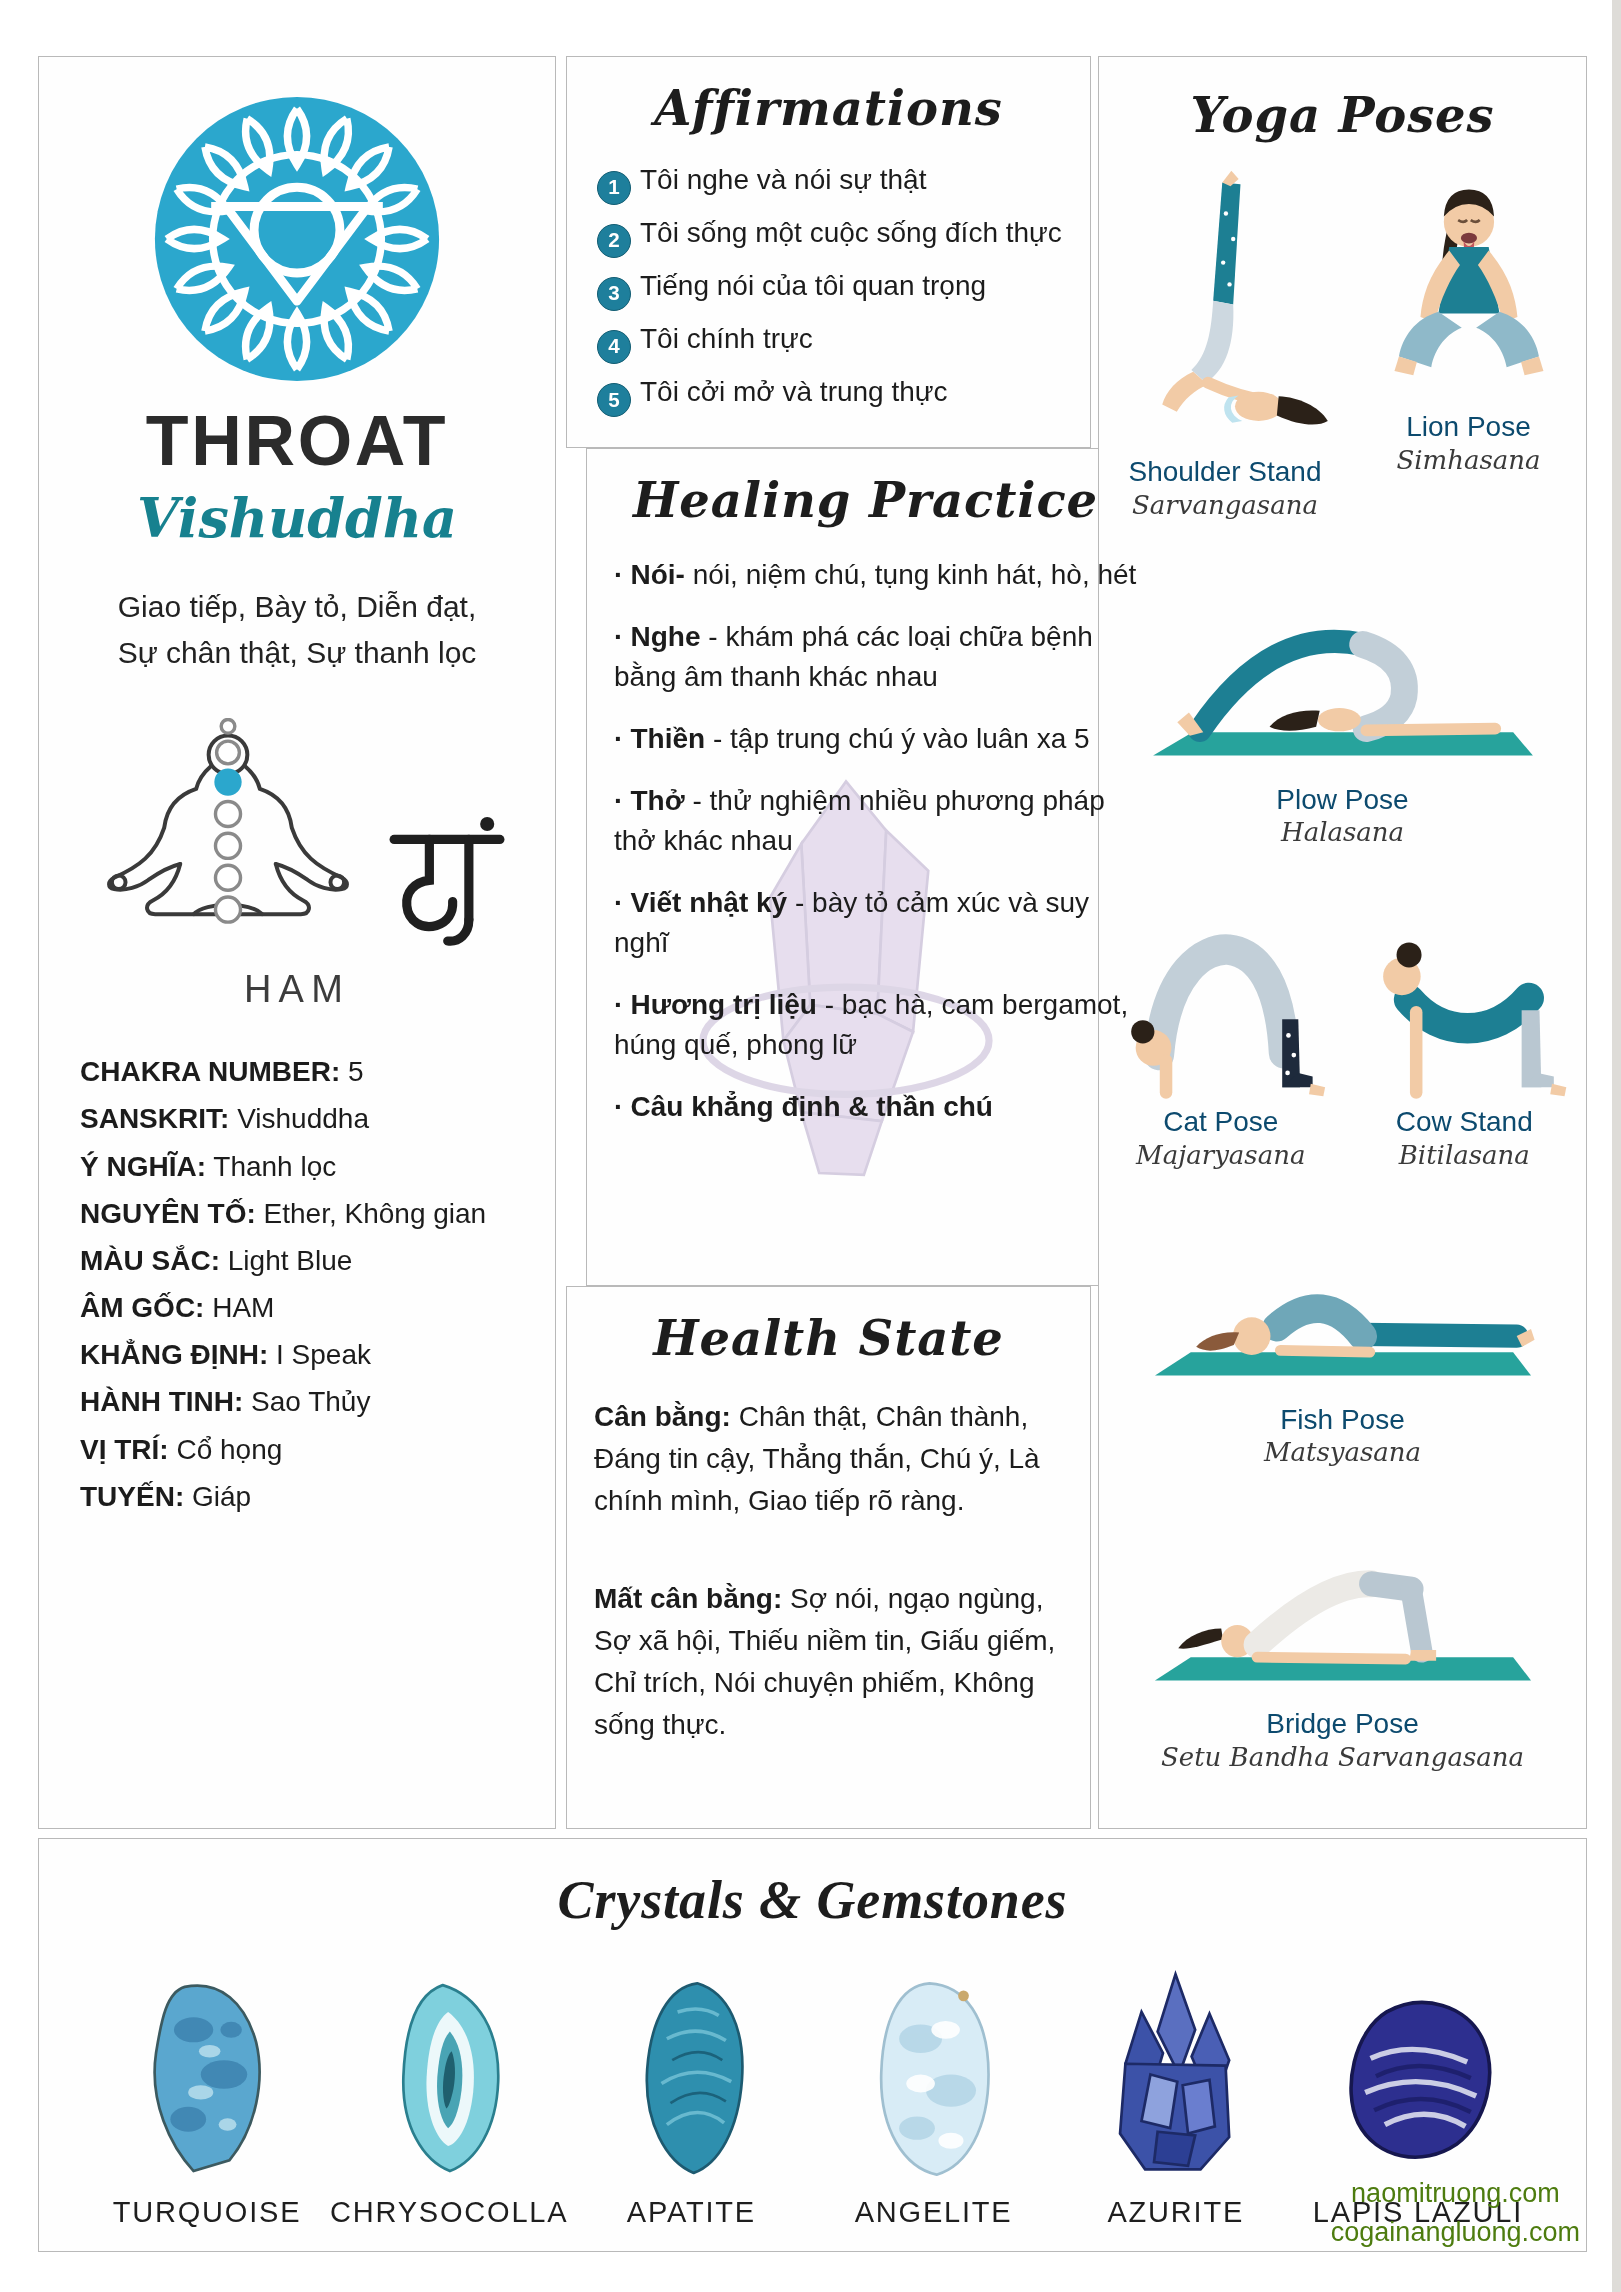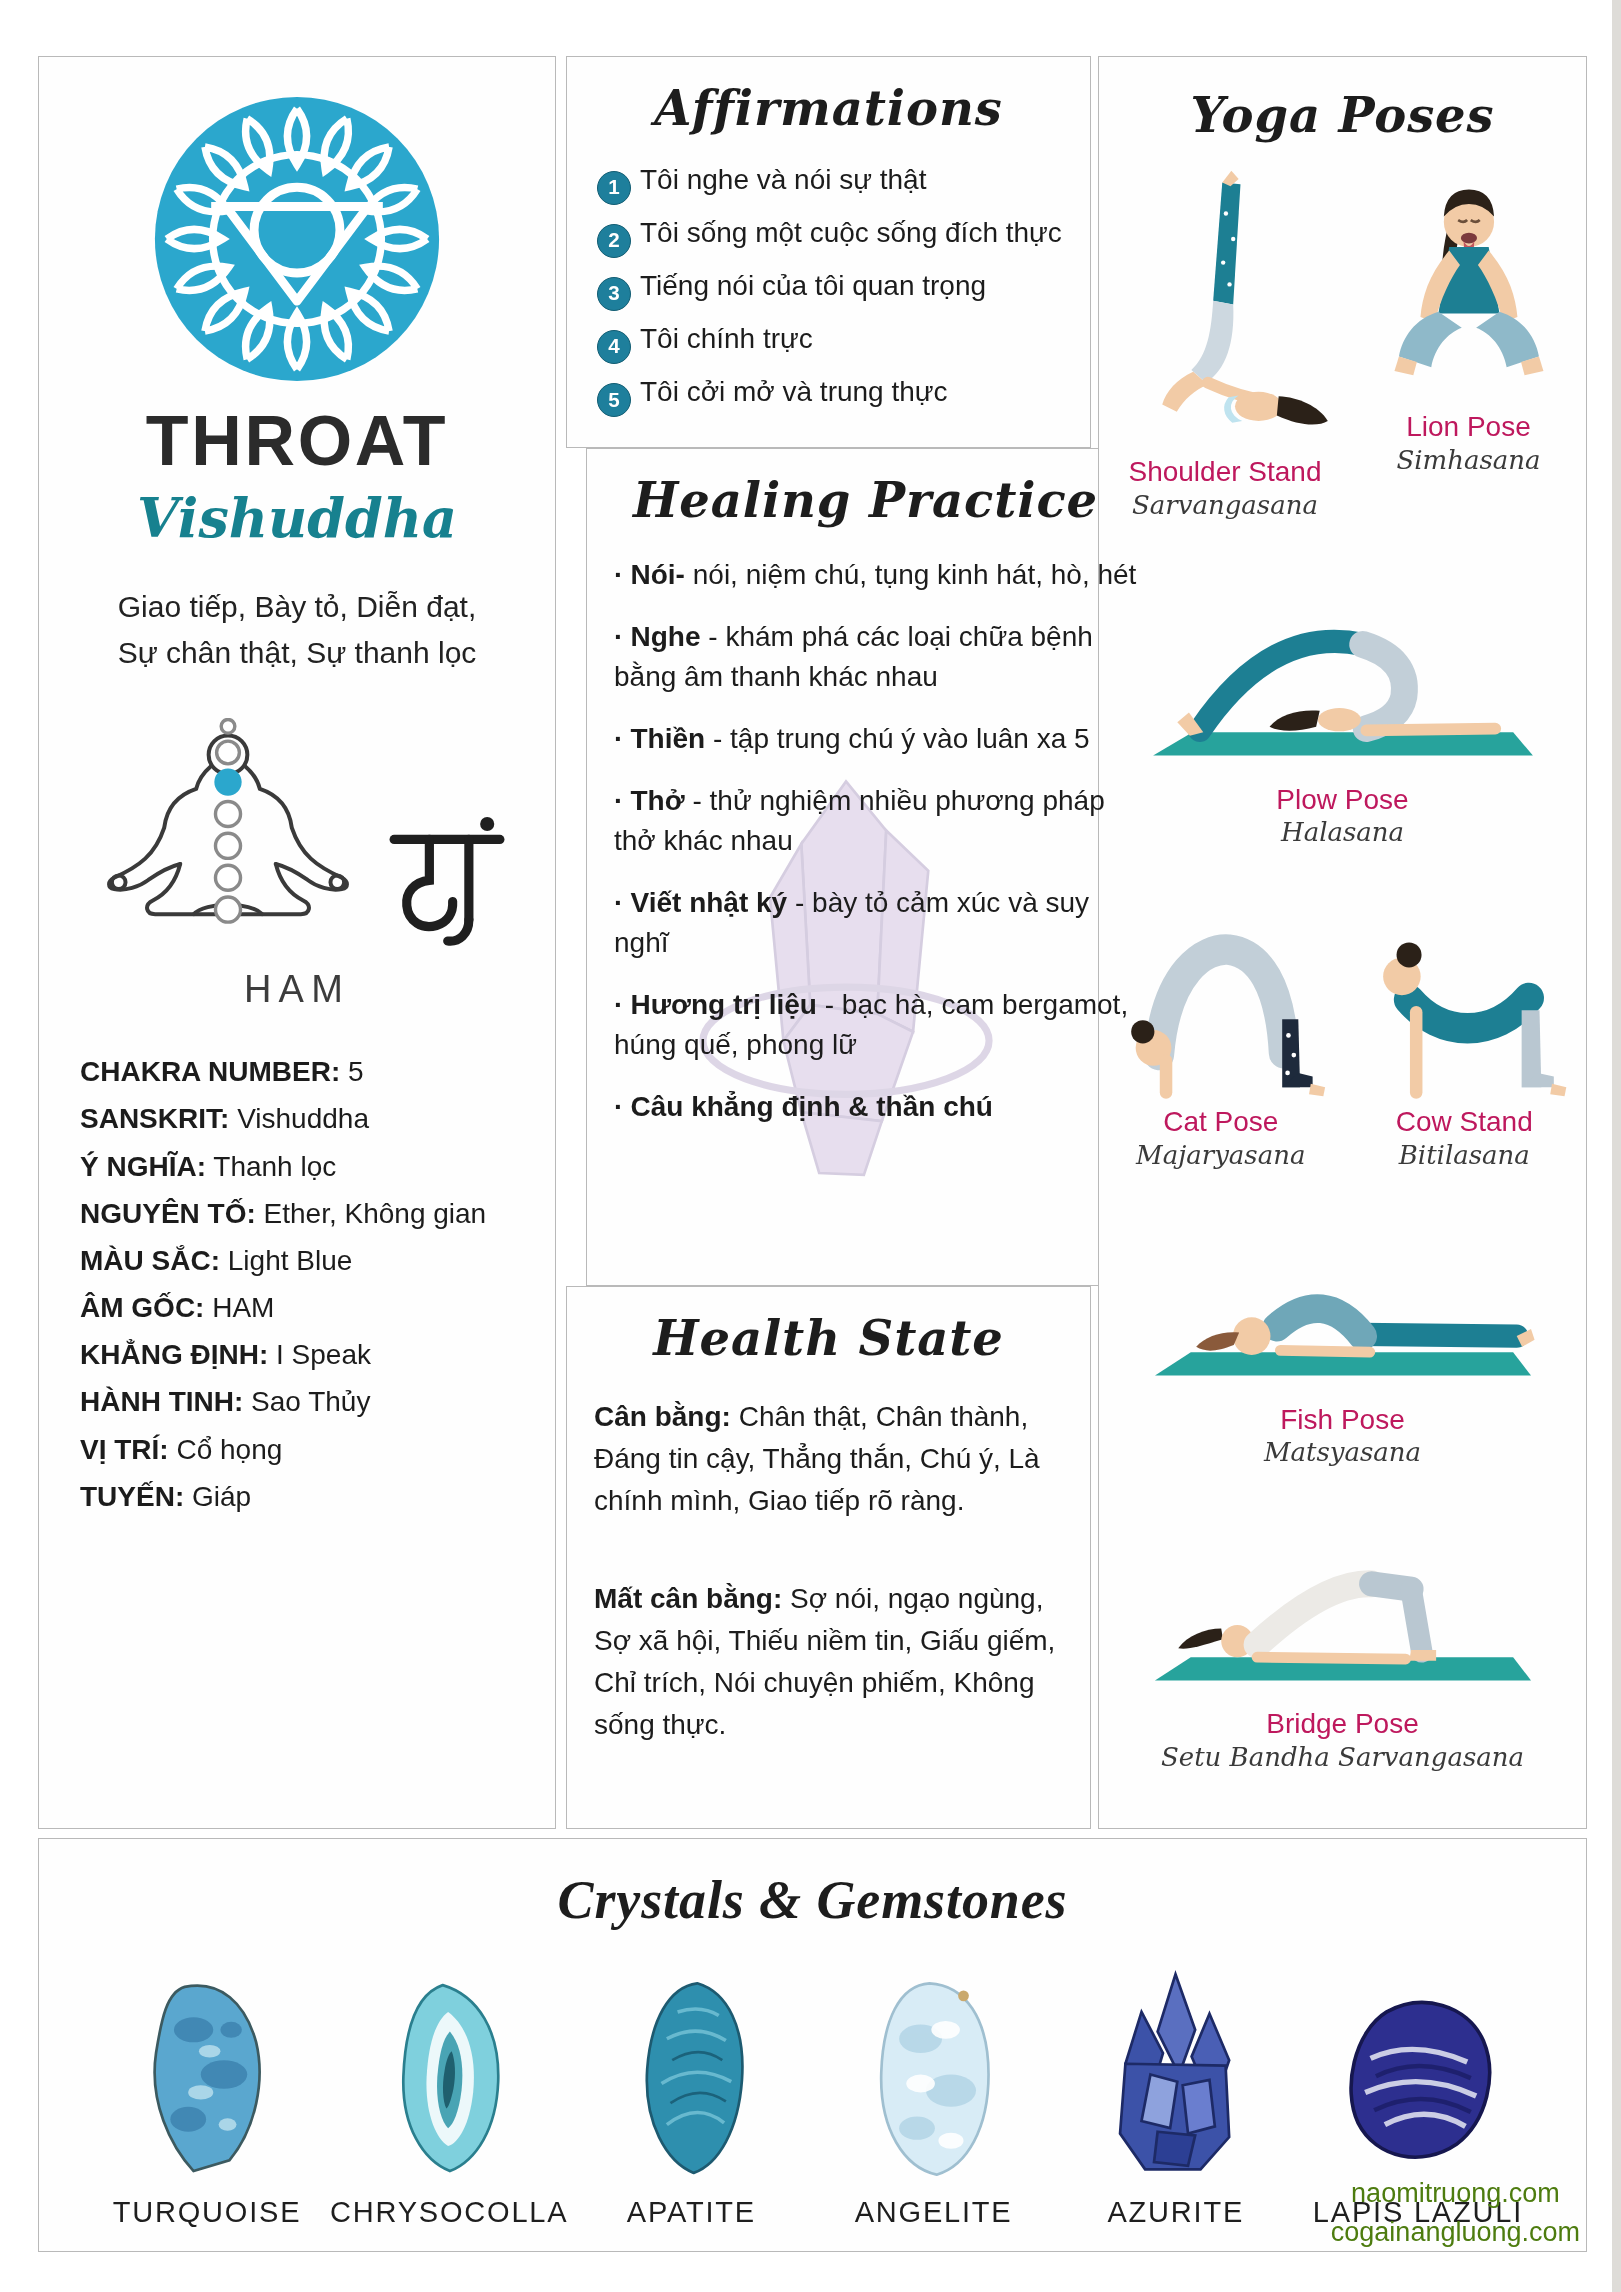--- a/index.html
+++ b/index.html
@@ -55,21 +55,21 @@
   .watermark-crystal{position:absolute;left:107px;top:296px;z-index:1;opacity:.45;}
 
   
   .hs-par{margin:30px 25px 0 27px;font-size:28px;line-height:1.5;}
   .hs-par .lbl{font-weight:bold;}
   .hs-par.second{margin-top:56px;}
 
   
   .pose-row{display:flex;justify-content:space-around;align-items:flex-start;margin-top:7.2px;}
   .pose-cell{display:flex;flex-direction:column;align-items:center;}
-  .pose-name{font-size:28px;color:#be185d;margin-top:5.4px;line-height:1.2;}
+  .pose-name{font-size:28px;color:#0c4a6e;margin-top:5.4px;line-height:1.2;}
   .pose-sans{font-family:"DejaVu Serif","Liberation Serif",serif;font-style:italic;
     font-size:26px;color:#3a3a3a;line-height:1.25;}
 
   
   .crystal-row{display:flex;justify-content:space-between;align-items:flex-end;margin:36px 54px 0 54px;}
   .crystal-cell{display:flex;flex-direction:column;align-items:center;width:228px;}
   .crystal-label{font-size:29px;letter-spacing:1.8px;color:#1e1e1e;margin-top:14.3px;
     font-family:"Liberation Sans","DejaVu Sans",sans-serif;}
   .watermarks{position:absolute;right:41px;top:2174px;text-align:center;font-size:27px;color:#4d7c0f;line-height:1.45;z-index:5;}
 </style>

